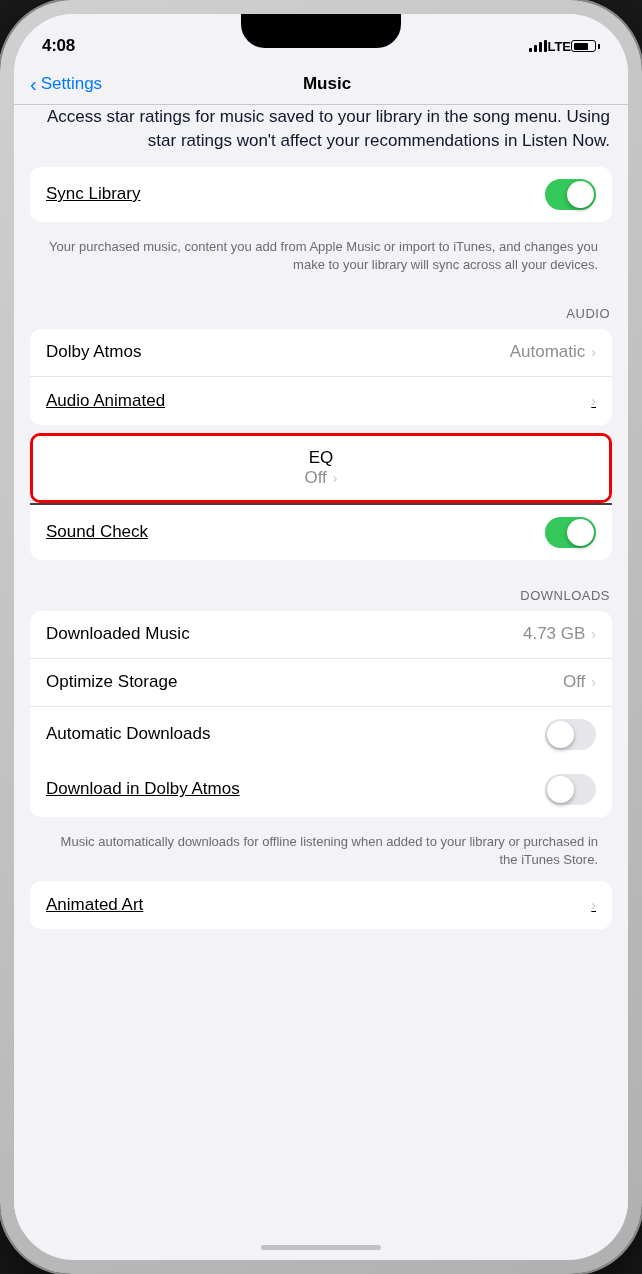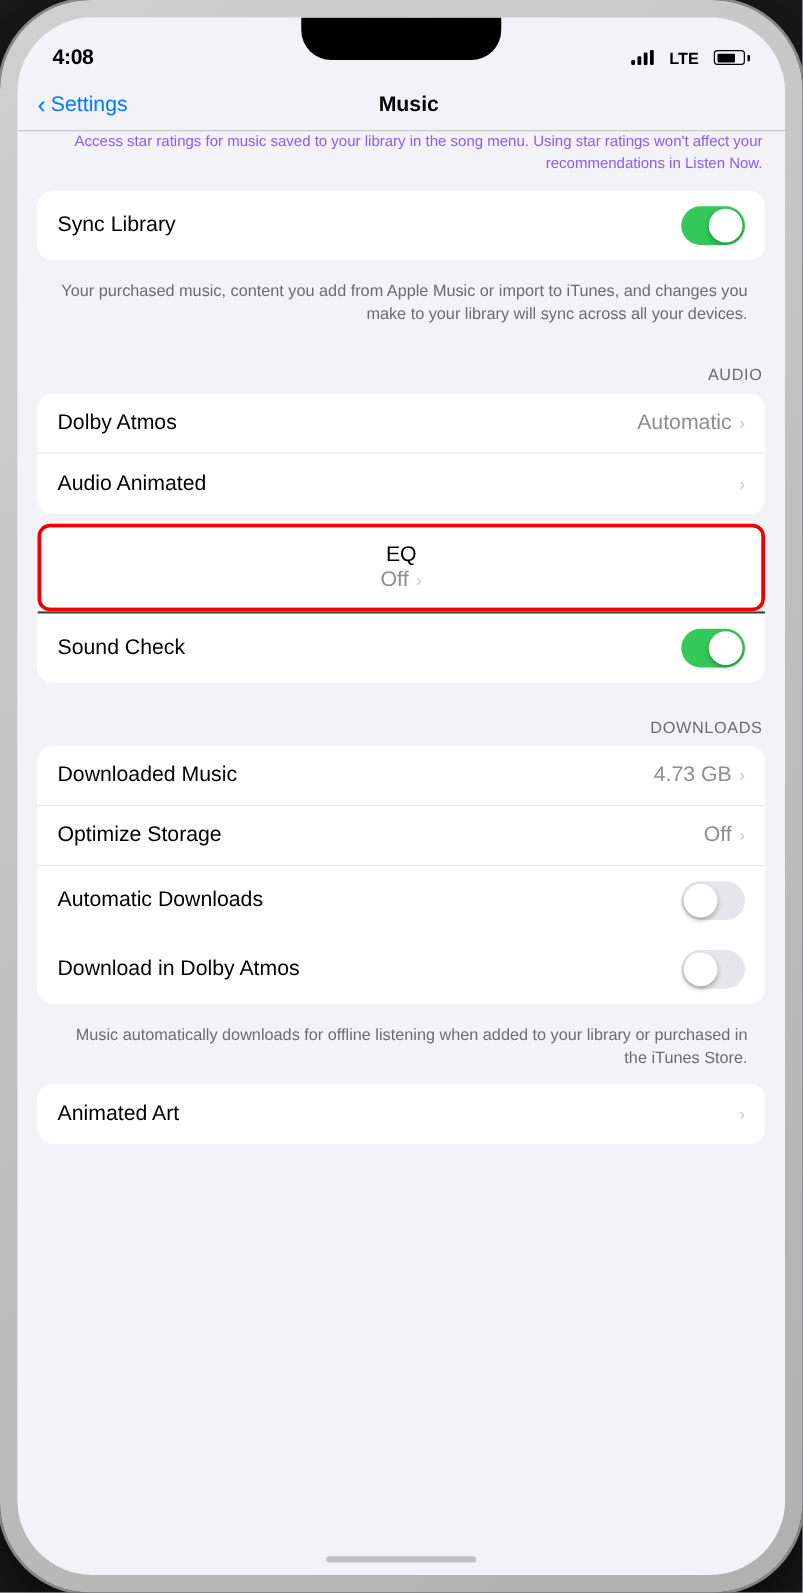--- a/index.html
+++ b/index.html
@@ -59,21 +59,21 @@
     .status-time {
       font-size: 17px;
       font-weight: 600;
       color: #000;
       letter-spacing: -0.3px;
     }
 
     .status-icons {
       display: flex;
       align-items: center;
-      gap: 12px;
+      gap: 0;
     }
 
     .signal-bars {
       display: flex;
       align-items: flex-end;
       gap: 2px;
       height: 12px;
     }
 
     .signal-bar {
@@ -177,20 +177,21 @@
       justify-content: space-between;
       padding: 12px 16px;
       min-height: 48px;
       background: #fff;
       border-bottom: 1px solid #e5e5ea;
       position: relative;
     }
 
     .settings-row:last-child {
       border-bottom: none;
+      text-decoration: underline;
     }
 
     .row-label {
       font-size: 17px;
       color: #000;
     }
 
     .row-right {
       display: flex;
       align-items: center;
@@ -263,22 +264,22 @@
       align-items: center;
       justify-content: space-between;
       padding: 12px 16px;
       min-height: 48px;
       background: #fff;
       flex-direction: column;
     }
 
     .top-description {
       padding: 0 18px 14px;
-      font-size: 12px;
-      color: #8b5cf6;
+      font-size: 17px;
+      color: #0f172a;
       line-height: 1.4;
       background: #f2f2f7;
     }
 
     .home-indicator {
       position: absolute;
       bottom: 10px;
       left: 50%;
       transform: translateX(-50%);
       width: 120px;

